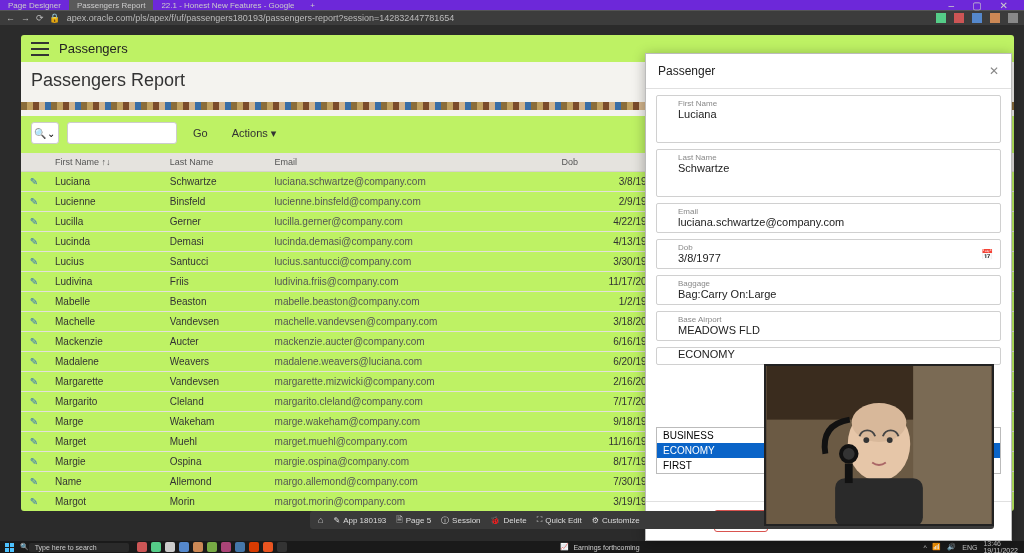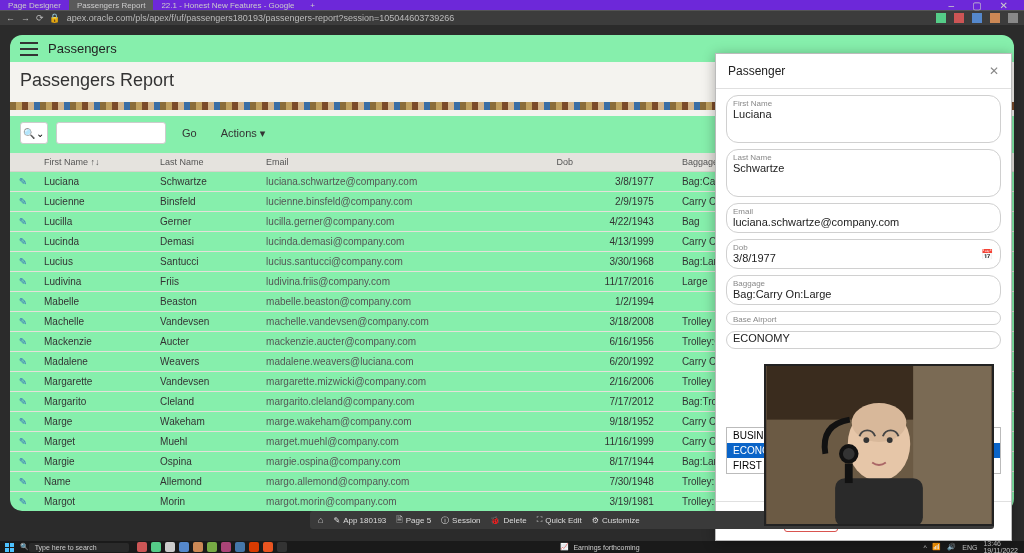--- a/index.html
+++ b/index.html
@@ -11,21 +11,21 @@
 .tab { padding: 0 8px; height: 10px; display: flex; align-items: center; gap: 4px; }
 .tab.active { background: #5a5a5a; }
 
 .url-bar { height: 15px; background: #3c3c3c; display: flex; align-items: center; font-size: 9px; color: #bbb; padding: 0 6px; gap: 6px; border-top: 1px solid #555; }
 .url-input { flex: 0 0 auto; }
 .url-icons { display: flex; gap: 8px; margin-left: auto; font-size: 9px; }
 .url-icon { width: 10px; height: 10px; display: inline-block; }
 
 .app-area { position: absolute; top: 25px; left: 0; right: 0; bottom: 12px; }
 
-.page { position: absolute; inset: 10px 10px 30px 10px; background: #86efac; border-radius: 12px; overflow: hidden; }
+.page { position: absolute; inset: 10px 10px 30px 10px; background: #bef264; border-radius: 3px; overflow: hidden; margin-left: 11px; }
 
 .page-header { display: flex; align-items: center; padding: 6px 10px; font-size: 13px; color: #222; }
 .hamburger { width: 18px; height: 14px; display: flex; flex-direction: column; justify-content: space-between; margin-right: 10px; cursor: pointer; }
 .hamburger span { height: 2px; background: #333; }
 
 .report-title-area { height: 54px; background: linear-gradient(#f4f3ef, #f4f3ef); border-bottom: 6px solid transparent; padding: 8px 10px 0; position: relative; }
 .report-title { font-size: 18px; color: #333; font-weight: 400; }
 .mosaic { position: absolute; left: 0; right: 0; bottom: 0; height: 8px; background: repeating-linear-gradient(90deg,#8a6d3b 0 6px,#c0a060 6px 12px,#7a4a2a 12px 18px,#d2b48c 18px 24px,#3a6ea5 24px 30px); }
 
 .toolbar { display: flex; align-items: center; padding: 6px 10px; gap: 8px; font-size: 11px; }
@@ -34,26 +34,26 @@
 .go-btn, .actions-btn { padding: 3px 8px; font-size: 11px; color: #333; border: none; background: transparent; cursor: pointer; }
 
 .table-wrap { position: absolute; top: 118px; left: 0; right: 0; bottom: 0; overflow: hidden; }
 table { width: 100%; border-collapse: collapse; font-size: 10px; color: #333; }
 th { text-align: left; padding: 4px 8px; background: #e5e3de; color: #555; font-weight: 500; font-size: 9px; border-bottom: 1px solid #d6d3cb; }
 td { padding: 4px 8px; border-bottom: 1px solid #e4e1d9; white-space: nowrap; }
 .edit-cell { width: 26px; text-align: center; }
 .edit-icon { color: #3573b9; font-size: 10px; }
 td.email { color: #555; }
 
-.dialog { position: absolute; top: 28px; right: 12px; width: 297px; height: 488px; background: #fff; border: 1px solid #bbb; box-shadow: 0 2px 12px rgba(0,0,0,0.3); z-index: 50; display: flex; flex-direction: column; }
+.dialog { position: absolute; top: 28px; right: 12px; width: 367px; height: 488px; background: #fff; border: 1px solid #bbb; box-shadow: 0 2px 12px rgba(0,0,0,0.3); z-index: 50; display: flex; flex-direction: column; }
 .dialog-header { display: flex; align-items: center; justify-content: space-between; padding: 10px 12px; border-bottom: 1px solid #e0e0e0; }
 .dialog-title { font-size: 12px; color: #222; }
 .dialog-close { font-size: 12px; color: #888; cursor: pointer; }
 .dialog-body { flex: 1; padding: 6px 10px; overflow: hidden; position: relative; }
-.field { border: 1px solid #d0d0d0; border-radius: 12px; margin-bottom: 6px; position: relative; }
+.field { border: 1px solid #d0d0d0; border-radius: 2px; margin-bottom: 6px; position: relative; padding-left: 15px; }
 .field-label { font-size: 8px; color: #888; padding: 3px 6px 0; }
 .field-value { font-size: 11px; color: #222; padding: 0 6px 4px; min-height: 14px; }
 .field.tall { height: 48px; }
 .field.tall .field-value { padding-bottom: 14px; }
 .field .date-icon { position: absolute; right: 6px; top: 50%; transform: translateY(-50%); font-size: 10px; color: #888; }
 .dropdown-list { position: absolute; left: 10px; right: 10px; top: 338px; background: #fff; border: 1px solid #bbb; font-size: 10px; z-index: 5; }
 .dropdown-list div { padding: 2px 6px; }
 .dropdown-list .sel { background: #0a64c8; color: #fff; }
 .dialog-footer { border-top: 1px solid #e0e0e0; padding: 8px 10px; display: flex; gap: 8px; }
 .btn-cancel { border: none; background: transparent; font-size: 11px; color: #444; padding: 4px 8px; cursor: pointer; }
@@ -95,21 +95,21 @@
   <span>–</span>
   <span>▢</span>
   <span>✕</span>
 </div>
 
 <div class="url-bar">
   <span>←</span>
   <span>→</span>
   <span>⟳</span>
   <span>🔒</span>
-  <span class="url-input">apex.oracle.com/pls/apex/f/uf/passengers180193/passengers-report?session=105044603739266</span>
+  <span class="url-input">apex.oracle.com/pls/apex/f/uf/passengers180193/passengers-report?session=142832447781654</span>
   <span class="url-icons">
     <span class="url-icon" style="background:#5c8;"></span>
     <span class="url-icon" style="background:#c55;"></span>
     <span class="url-icon" style="background:#58c;"></span>
     <span class="url-icon" style="background:#c85;"></span>
     <span class="url-icon" style="background:#888;"></span>
   </span>
 </div>
 
 <div class="app-area">
@@ -328,20 +328,21 @@
         <div class="field-label">Dob</div>
         <div class="field-value">3/8/1977</div>
         <span class="date-icon">📅</span>
       </div>
       <div class="field">
         <div class="field-label">Baggage</div>
         <div class="field-value">Bag:Carry On:Large</div>
       </div>
       <div class="field">
         <div class="field-label">Base Airport</div>
+        <div class="field-value">MEADOWS FLD</div>
       </div>
       <div class="field">
         <div class="field-value">ECONOMY</div>
       </div>
       <div class="dropdown-list">
         <div>BUSINESS</div>
         <div class="sel">ECONOMY</div>
         <div>FIRST</div>
       </div>
     </div>

